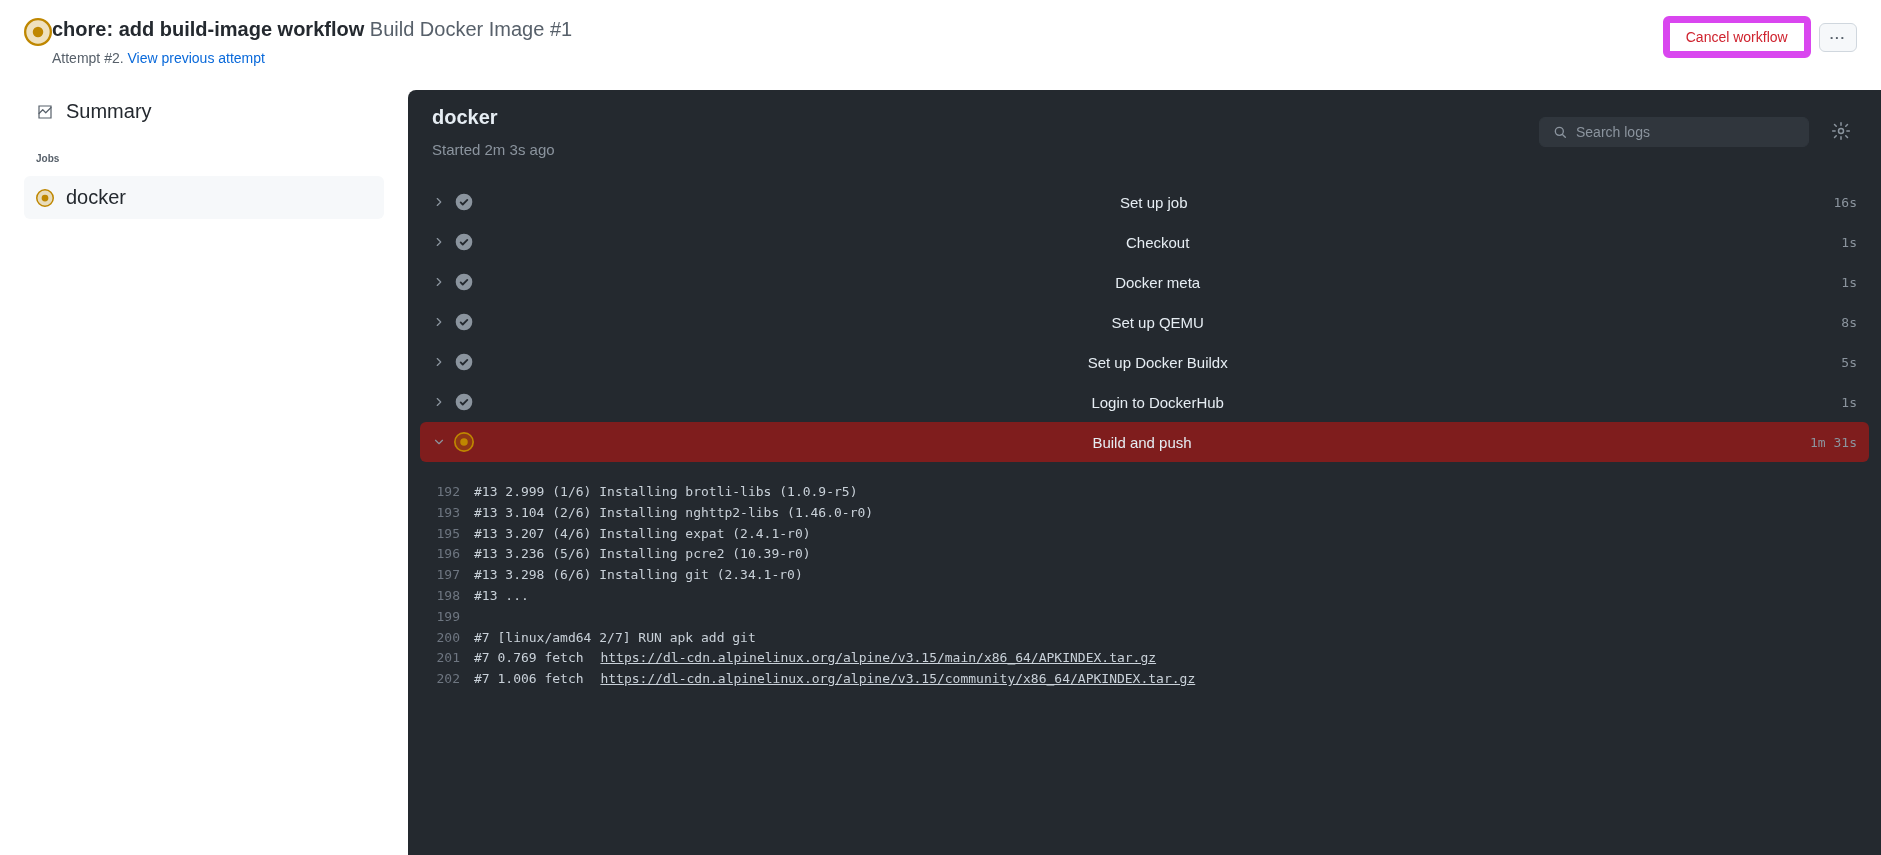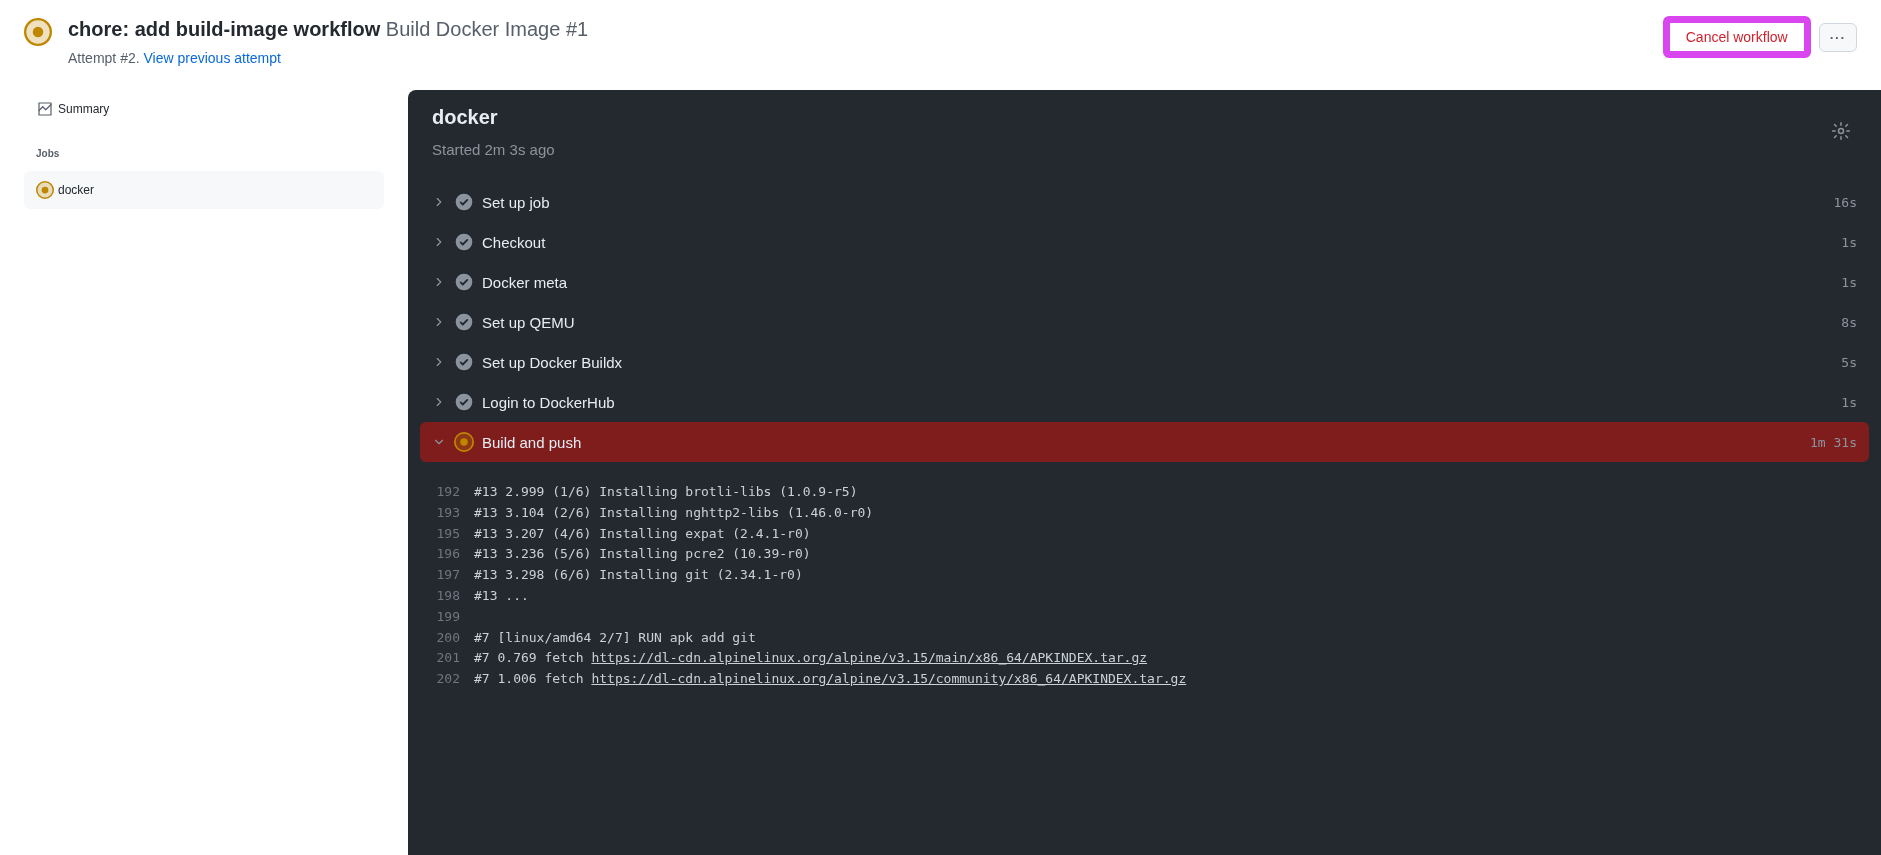--- a/index.html
+++ b/index.html
@@ -7,21 +7,20 @@
     font-family: -apple-system, BlinkMacSystemFont, "Segoe UI", Helvetica, Arial, sans-serif;
     background: #ffffff;
     color: #24292f;
     font-size: 14px;
   }
   
   .page-header {
     display: flex;
     align-items: flex-start;
     padding: 16px 24px 0 24px;
-    gap: 16px;
   }
   .status-badge-large {
     width: 28px;
     height: 28px;
     flex-shrink: 0;
     margin-top: 2px;
   }
   .title-block { flex: 1; }
   .page-title {
     font-size: 20px;
@@ -64,25 +63,25 @@
     align-items: flex-start;
   }
   
   .sidebar {
     width: 360px;
     flex-shrink: 0;
   }
   .side-item {
     display: flex;
     align-items: center;
-    gap: 4px;
+    gap: 12px;
     padding: 10px 12px;
     border-radius: 6px;
     cursor: pointer;
-    font-size: 12px;
+    font-size: 20px;
   }
   .side-item.active {
     background: #f6f8fa;
     font-weight: 400;
   }
   .side-heading {
     font-size: 10px;
     font-weight: 600;
     color: #57606a;
     padding: 20px 12px 12px 12px;
@@ -131,20 +130,21 @@
   .gear-btn { background: none; border: none; color: #8b949e; cursor: pointer; padding: 6px; }
   
   .steps { padding: 8px 12px; }
   .step-row {
     display: flex;
     align-items: center;
     padding: 10px 12px;
     border-radius: 6px;
     gap: 8px;
     cursor: pointer;
+    text-align: center;
   }
   .step-row.expanded { background: #7f1d1d; }
   .chevron { width: 14px; height: 14px; color: #8b949e; flex-shrink:0;}
   .step-status { width: 20px; height: 20px; flex-shrink:0;}
   .step-name { flex: 1; color: #e6edf3; font-size: 15px; }
   .step-dur { color: #8b949e; font-family: ui-monospace, SFMono-Regular, Menlo, Consolas, monospace; font-size: 13px; }
   
   .log-output {
     padding: 12px 0 0 0;
     font-family: ui-monospace, SFMono-Regular, Menlo, Consolas, monospace;
@@ -154,21 +154,21 @@
   .log-line { display: flex; padding: 0 20px; }
   .log-num {
     width: 46px;
     text-align: right;
     color: #6e7681;
     flex-shrink: 0;
     padding-right: 14px;
     user-select: none;
   }
   .log-txt { color: #c9d1d9; white-space: pre; }
-  .log-txt a { color: #c9d1d9; text-decoration: underline; }
+  .log-txt a { color: #c9d1d9; text-decoration: underline; margin-left: 9px; }
 </style>
 </head>
 <body>
 
 <svg width="0" height="0" style="position:absolute">
   <defs>
     <g id="ic-inprogress">
       <circle cx="12" cy="12" r="11" fill="#bf8700" opacity="0.25"></circle>
       <circle cx="12" cy="12" r="11" fill="none" stroke="#bf8700" stroke-width="2"></circle>
       <circle cx="12" cy="12" r="4.5" fill="#bf8700"></circle>
@@ -237,20 +237,26 @@
         </div>
       </div>
   </aside>
 
   <main class="main-panel">
     <div class="panel-header">
       <div class="panel-title-block">
         <div class="panel-title">docker</div>
         <div class="panel-sub">Started 2m 3s ago</div>
       </div>
+      <div class="search-box">
+        <svg width="16" height="16" viewBox="0 0 24 24" style="color:#8b949e">
+            <use href="#ic-search"></use>
+          </svg>
+        <input type="text" placeholder="Search logs" style="">
+      </div>
       <button class="gear-btn">
         <svg width="20" height="20" viewBox="0 0 24 24">
             <use href="#ic-gear"></use>
           </svg>
       </button>
     </div>
 
     <div class="steps" id="steps-container">
         <div class="step-row">
           <svg class="chevron" viewBox="0 0 24 24">

